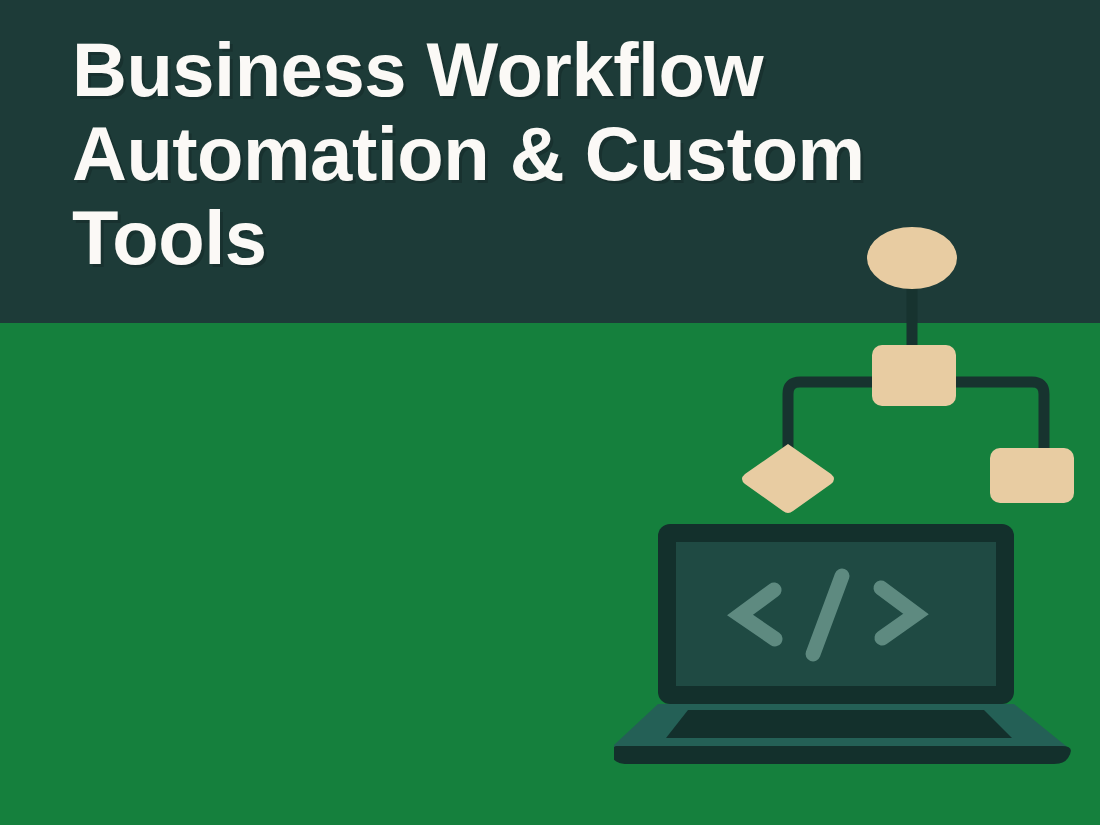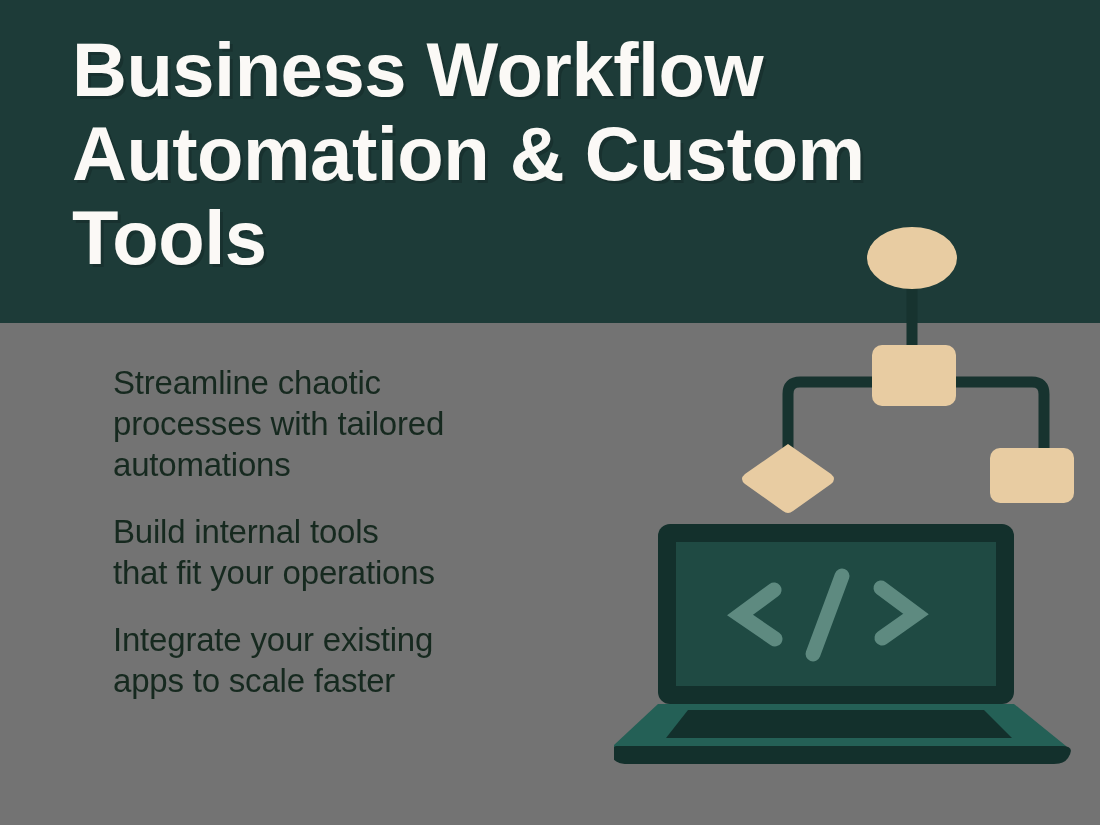--- a/index.html
+++ b/index.html
@@ -11,21 +11,21 @@
     height: 825px;
     overflow: hidden;
     font-family: "Liberation Sans", sans-serif;
     background: #FAF6F4;
   }
 
   #poster {
     position: relative;
     width: 1100px;
     height: 825px;
-    background: #737373;
+    background: #15803d;
     overflow: hidden;
   }
 
   
   .hero-band {
     position: absolute;
     left: 0;
     top: 0;
     width: 1100px;
     height: 323px;
@@ -87,29 +87,20 @@
 <body>
 
 <div id="poster">
 
   <div class="hero-band"></div>
 
   <div class="headline">Business Workflow
 Automation &amp; Custom
 Tools</div>
 
-  <div class="bullets">
-    <div class="bullet">Streamline chaotic
-processes with tailored
-automations</div>
-    <div class="bullet">Build internal tools
-that fit your operations</div>
-    <div class="bullet">Integrate your existing
-apps to scale faster</div>
-  </div>
 
   <div class="flow-art">
     <svg width="364" height="310" viewBox="0 0 364 310" xmlns="http://www.w3.org/2000/svg">
 
       <g fill="none" stroke="#17332F" stroke-width="11" stroke-linecap="round">
 
         <path d="M176 74 L176 140"></path>
 
         <path d="M136 170 L64 170 Q52 170 52 182 L52 238" stroke-linejoin="round"></path>
 

